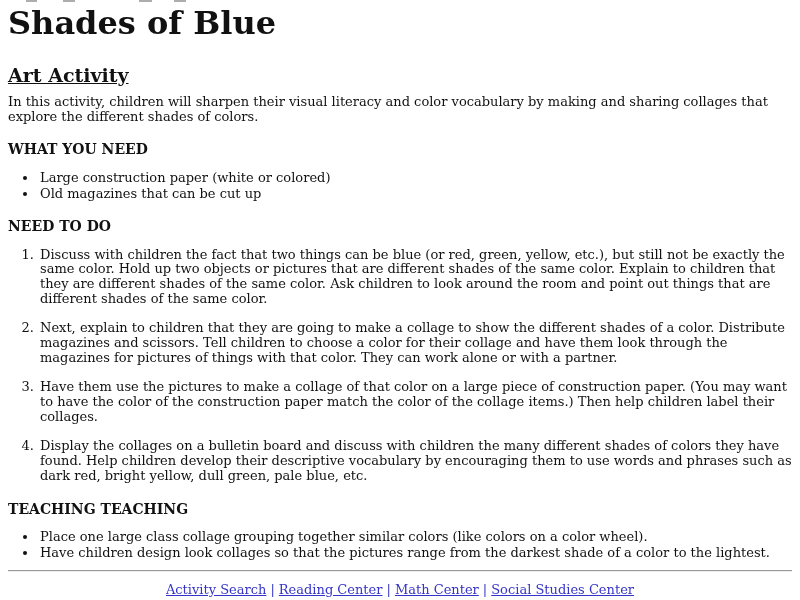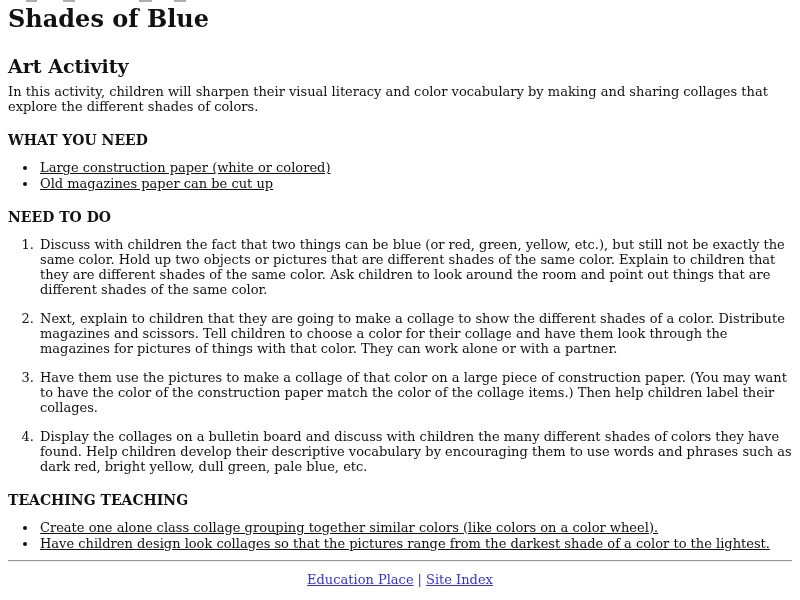--- a/index.html
+++ b/index.html
@@ -23,36 +23,35 @@
     padding: 0 8px;
     position: relative;
   }
   
   .top-remnant { position: absolute; top: 0; left: 0; width: 100%; height: 3px; }
   .top-remnant i {
     position: absolute; top: 0; height: 2px;
     background: #6a6a6a; opacity: .55; display: block;
   }
   h1 {
-    font-size: 24px; font-weight: bold;
+    font-size: 32px; font-weight: bold;
     margin: 5px 0 0 0; line-height: 1.15;
   }
   h2 {
     font-size: 19px; font-weight: bold;
-    margin: 22px 0 0 0; line-height: 1.2;
+    margin: 22px 0 0 0; line-height: 1.2; text-decoration: underline;
   }
   p.intro { margin: 8px 0 0 0; }
   h4.section {
     font-size: 14px; font-weight: bold;
     margin: 17px 0 0 0;
   }
   ul.plain {
     margin: 13px 0 0 0;
     padding: 0 0 0 30px;
-    text-decoration: underline;
   }
   ul.plain li { margin: 0 0 1px 0; padding-left: 2px; }
   ol.steps {
     margin: 13px 0 0 0;
     padding: 0 0 0 30px;
   }
   ol.steps li { margin: 0 0 14px 0; padding-left: 2px; }
   ol.steps li:last-child { margin-bottom: 16px; }
   hr.rule {
     margin: 9px 0 0 0;
@@ -88,36 +87,39 @@
 
 <h1>Shades of Blue</h1>
 
 <h2>Art Activity</h2>
 
 <p class="intro">In this activity, children will sharpen their visual literacy and color vocabulary by making and sharing collages that explore the different shades of colors.</p>
 
 <h4 class="section">WHAT YOU NEED</h4>
 <ul class="plain">
   <li>Large construction paper (white or colored)</li>
-  <li>Old magazines paper can be cut up</li>
+  <li>Old magazines that can be cut up</li>
 </ul>
 
 <h4 class="section">NEED TO DO</h4>
 <ol class="steps">
   <li>Discuss with children the fact that two things can be blue (or red, green, yellow, etc.), but still not be exactly the same color. Hold up two objects or pictures that are different shades of the same color. Explain to children that they are different shades of the same color. Ask children to look around the room and point out things that are different shades of the same color.</li>
   <li>Next, explain to children that they are going to make a collage to show the different shades of a color. Distribute magazines and scissors. Tell children to choose a color for their collage and have them look through the magazines for pictures of things with that color. They can work alone or with a partner.</li>
   <li>Have them use the pictures to make a collage of that color on a large piece of construction paper. (You may want to have the color of the construction paper match the color of the collage items.) Then help children label their collages.</li>
   <li>Display the collages on a bulletin board and discuss with children the many different shades of colors they have found. Help children develop their descriptive vocabulary by encouraging them to use words and phrases such as dark red, bright yellow, dull green, pale blue, etc.</li>
 </ol>
 
 <h4 class="section">TEACHING TEACHING</h4>
 <ul class="plain">
-  <li>Create one alone class collage grouping together similar colors (like colors on a color wheel).</li>
+  <li>Place one large class collage grouping together similar colors (like colors on a color wheel).</li>
   <li>Have children design look collages so that the pictures range from the darkest shade of a color to the lightest.</li>
 </ul>
 
 <hr class="rule">
 
 <div class="footer-links">
   <div>
+    <a href="#">Activity Search</a><span class="sep">|</span><a href="#">Reading Center</a><span class="sep">|</span><a href="#">Math Center</a><span class="sep">|</span><a href="#">Social Studies Center</a>
+  </div>
+  <div>
     <a href="#">Education Place</a><span class="sep">|</span><a href="#">Site Index</a>
   </div>
 </div>
 
 </body></html>

